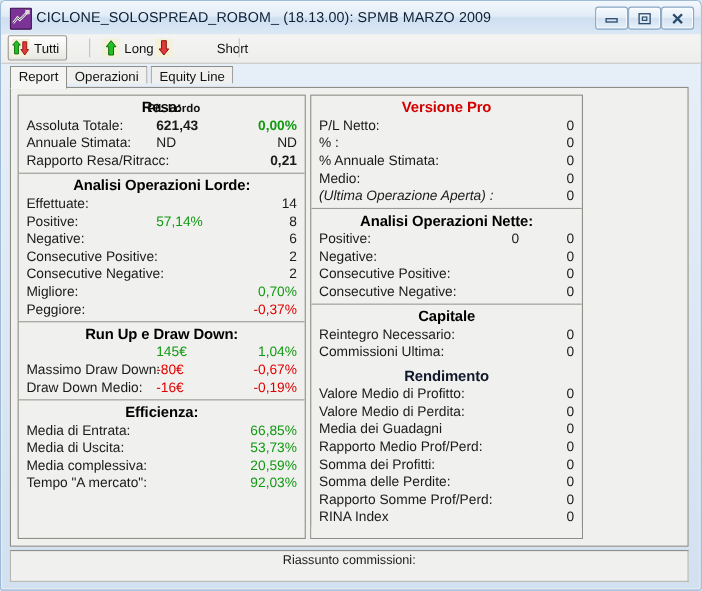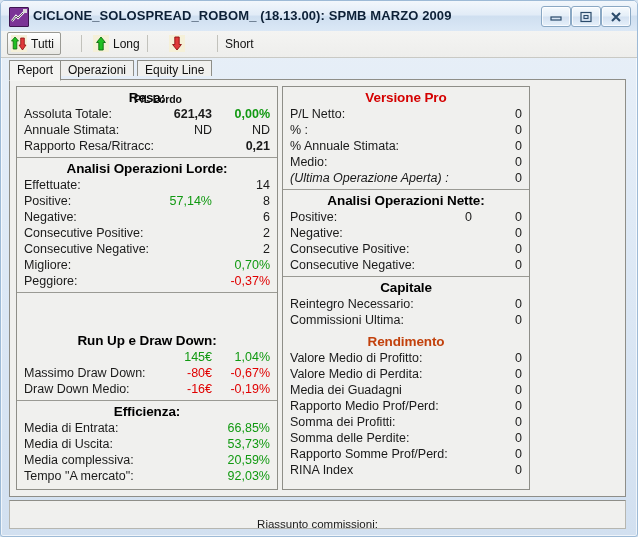--- a/index.html
+++ b/index.html
@@ -18,21 +18,20 @@
     border-radius:5px 5px 3px 3px;
     box-shadow:inset 0 0 0 1px rgba(255,255,255,.65);
   }
 
   
   #titlebar{
     position:absolute;left:0;top:0;right:0;height:30px;
     background:linear-gradient(to bottom,#f2f7fc 0%,#e2ecf7 45%,#cfdff0 52%,#dbe8f6 100%);
     border-radius:4px 4px 0 0;
     border-bottom:1px solid #b4cae0;
-    font-weight:bold;
   }
   #appicon{
     position:absolute;left:8px;top:6px;width:18px;height:18px;
     background:#6b2d86;border:1px solid #3d1550;border-radius:1px;
     overflow:hidden;
   }
   #appicon svg{display:block;}
   #titletext{
     position:absolute;left:32px;top:6px;height:18px;line-height:18px;
     font-size:13px;color:#0d2036;white-space:nowrap;letter-spacing:.1px;
@@ -110,21 +109,21 @@
     text-align:center;
   }
 
   .row{
     position:relative;height:16px;line-height:16px;
     font-size:12.5px;color:#1a1a1a;white-space:nowrap;
   }
   .row .lbl{position:absolute;left:0;top:0;}
   .row .lbl.ital{font-style:italic;}
   .row .mid{position:absolute;text-align:right;}
-  .row .v1{position:absolute;text-align:right;}
+  .row .v1{position:absolute;text-align:left;}
   .row .v2{position:absolute;text-align:right;}
   .b{font-weight:bold;}
   .grn{color:#119911;}
   .red{color:#e00000;}
   .small{font-size:10.5px;font-weight:bold;color:#111;}
   #panel-left .v1{left:118px;width:70px;}
   #panel-left .v2{left:188px;width:58px;}
 
   
   #panel-right .mid{left:120px;width:62px;}
@@ -137,21 +136,21 @@
 
   
   #statusbar{
     position:absolute;left:8px;top:499px;width:617px;height:29px;
     box-sizing:border-box;
     background:#f0f0ee;border:1px solid #b6b6b0;
     border-top-color:#8e8e88;
   }
   #statustext{
     position:absolute;left:0;right:0;top:3px;
-    text-align:center;font-size:11.5px;color:#1a1a1a;margin-top:14px;
+    text-align:center;font-size:11.5px;color:#1a1a1a;
   }
 </style>
 </head>
 <body>
 
 <div id="window">
 
   <div id="titlebar">
     <div id="appicon">
       <svg width="18" height="18" viewBox="0 0 18 18">
@@ -195,21 +194,21 @@
 
     <div class="tbtn" id="tb1" style="left:88px;">
       <svg width="16" height="17" viewBox="0 0 16 17">
         <rect x="0" y="0" width="16" height="17" fill="#f5f0d8"></rect>
         <polygon points="8,2 12.4,7.5 10.2,7.5 10.2,15 5.8,15 5.8,7.5 3.6,7.5" fill="#22c022" stroke="#0a6b0a" stroke-width=".9"></polygon>
       </svg>
       <span>Long</span>
     </div>
     <div class="tsep" style="left:146px;"></div>
 
-    <div class="tbtn" id="tb2" style="left:164px;gap:40px;">
+    <div class="tbtn" id="tb2" style="left:136px;gap:40px;">
       <svg width="16" height="17" viewBox="0 0 16 17">
         <rect x="0" y="0" width="16" height="17" fill="#f5f0d8"></rect>
         <polygon points="8,15 12.4,9.5 10.2,9.5 10.2,2 5.8,2 5.8,9.5 3.6,9.5" fill="#e03a3a" stroke="#8b0f0f" stroke-width=".9"></polygon>
       </svg>
       <span>Short</span>
     </div>
     <div class="tsep" style="left:216px;"></div>
   </div>
 
   <div id="tabstrip">
@@ -270,21 +269,21 @@
                 <span class="v2 grn">0,70%</span>
               </div>
               <div class="row">
                 <span class="lbl">Peggiore:</span>
                 <span class="v2 red">-0,37%</span>
               </div>
             </div>
           </div>
           <div class="sect">
             <div class="sect-pad">
-              <div class="hdr" style="position: relative; margin-top: 37px;"><span style="color: rgb(0, 0, 0);">Run Up e Draw Down:</span></div>
+              <div class="hdr" style="position: relative;"><span style="color: rgb(0, 0, 0);">Run Up e Draw Down:</span></div>
               <div class="row">
                 <span class="v1 grn">145€</span>
                 <span class="v2 grn">1,04%</span>
               </div>
               <div class="row">
                 <span class="lbl">Massimo Draw Down:</span>
                 <span class="v1 red">-80€</span>
                 <span class="v2 red">-0,67%</span>
               </div>
               <div class="row">
@@ -374,21 +373,21 @@
                 <span class="v2">0</span>
               </div>
               <div class="row">
                 <span class="lbl">Commissioni Ultima:</span>
                 <span class="v2">0</span>
               </div>
             </div>
           </div>
           <div class="sect" style="border-top: none;">
             <div class="sect-pad">
-              <div class="hdr" style="position: relative;"><span style="color: #c2410c;">Rendimento</span></div>
+              <div class="hdr" style="position: relative;"><span style="color: #0f172a;">Rendimento</span></div>
               <div class="row">
                 <span class="lbl">Valore Medio di Profitto:</span>
                 <span class="v2">0</span>
               </div>
               <div class="row">
                 <span class="lbl">Valore Medio di Perdita:</span>
                 <span class="v2">0</span>
               </div>
               <div class="row">
                 <span class="lbl">Media dei Guadagni</span>

